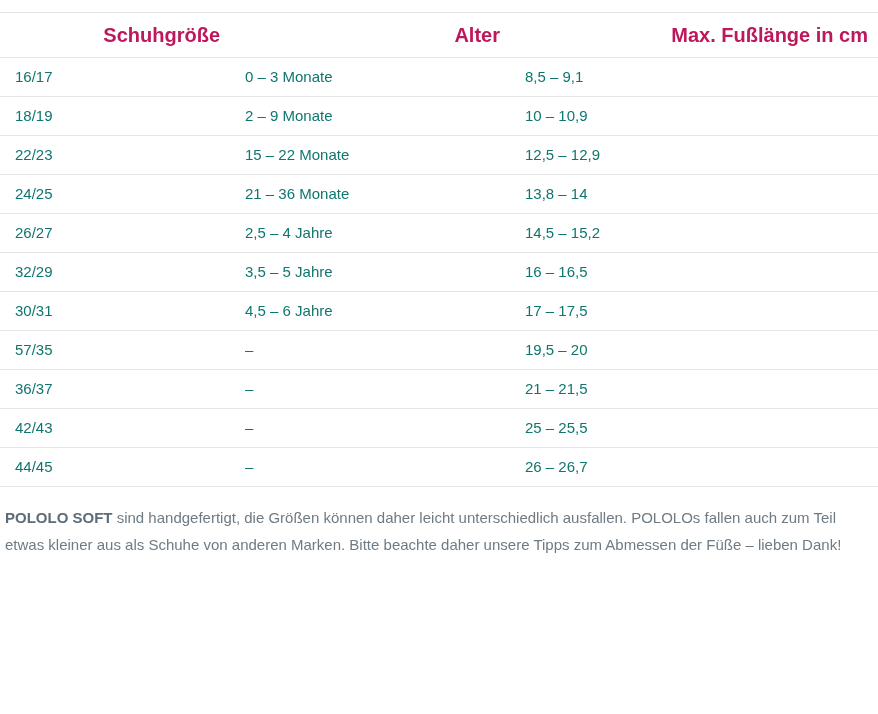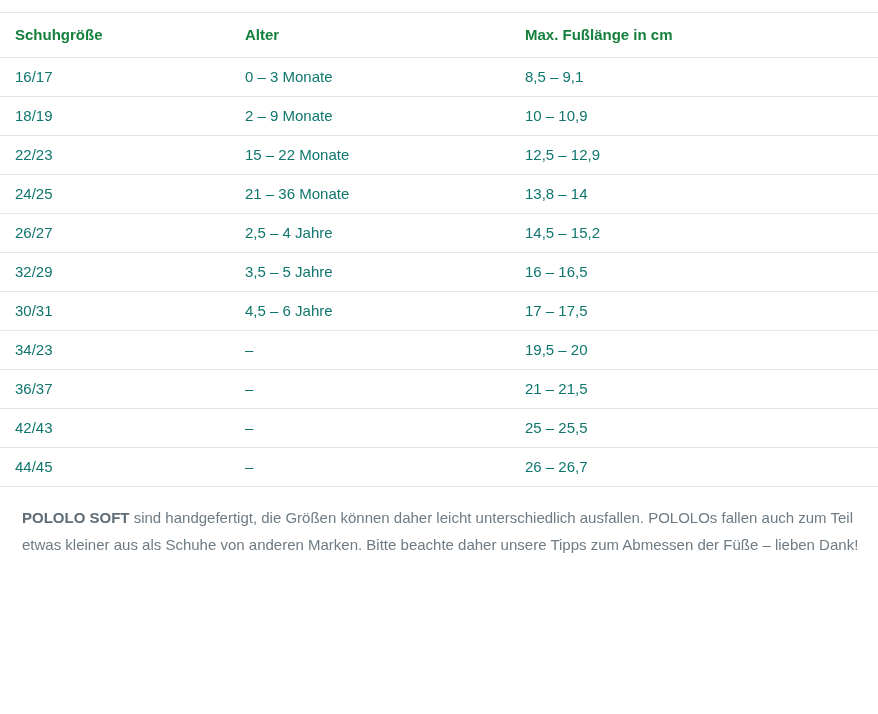--- a/index.html
+++ b/index.html
@@ -17,41 +17,41 @@
   table.size-chart {
     width: 100%;
     border-collapse: collapse;
     table-layout: fixed;
     border-top: 1px solid #e3e5e6;
   }
   col.c1 { width: 230px; }
   col.c2 { width: 280px; }
   col.c3 { width: auto; }
   table.size-chart th {
-    text-align: left;
-    font-size: 15px;
+    text-align: right;
+    font-size: 20px;
     line-height: 20px;
     font-weight: 700;
-    color: #15803d;
+    color: #be185d;
     padding: 12px 10px 12px 15px;
     border-bottom: 1px solid #e3e5e6;
   }
   table.size-chart td {
     text-align: left;
     font-size: 15px;
     line-height: 20px;
     font-weight: 400;
     color: #0f766e;
     padding: 9px 10px 9px 15px;
     border-bottom: 1px solid #e3e5e6;
     white-space: nowrap;
     overflow: hidden;
   }
   .note {
-    margin: 17px 15px 0 22px;
+    margin: 17px 15px 0 5px;
     font-size: 15px;
     line-height: 27px;
     color: #6e7b84;
   }
   .note strong {
     font-weight: 700;
     color: #5e6c77;
   }
 </style>
 </head>
@@ -112,21 +112,21 @@
         </tr>
 
         <tr>
           <td>30/31</td>
           <td>4,5 – 6 Jahre</td>
           <td>17 – 17,5</td>
         </tr>
 
 
         <tr>
-          <td>34/23</td>
+          <td>57/35</td>
           <td>–</td>
           <td>19,5 – 20</td>
         </tr>
 
         <tr>
           <td>36/37</td>
           <td>–</td>
           <td>21 – 21,5</td>
         </tr>
 

